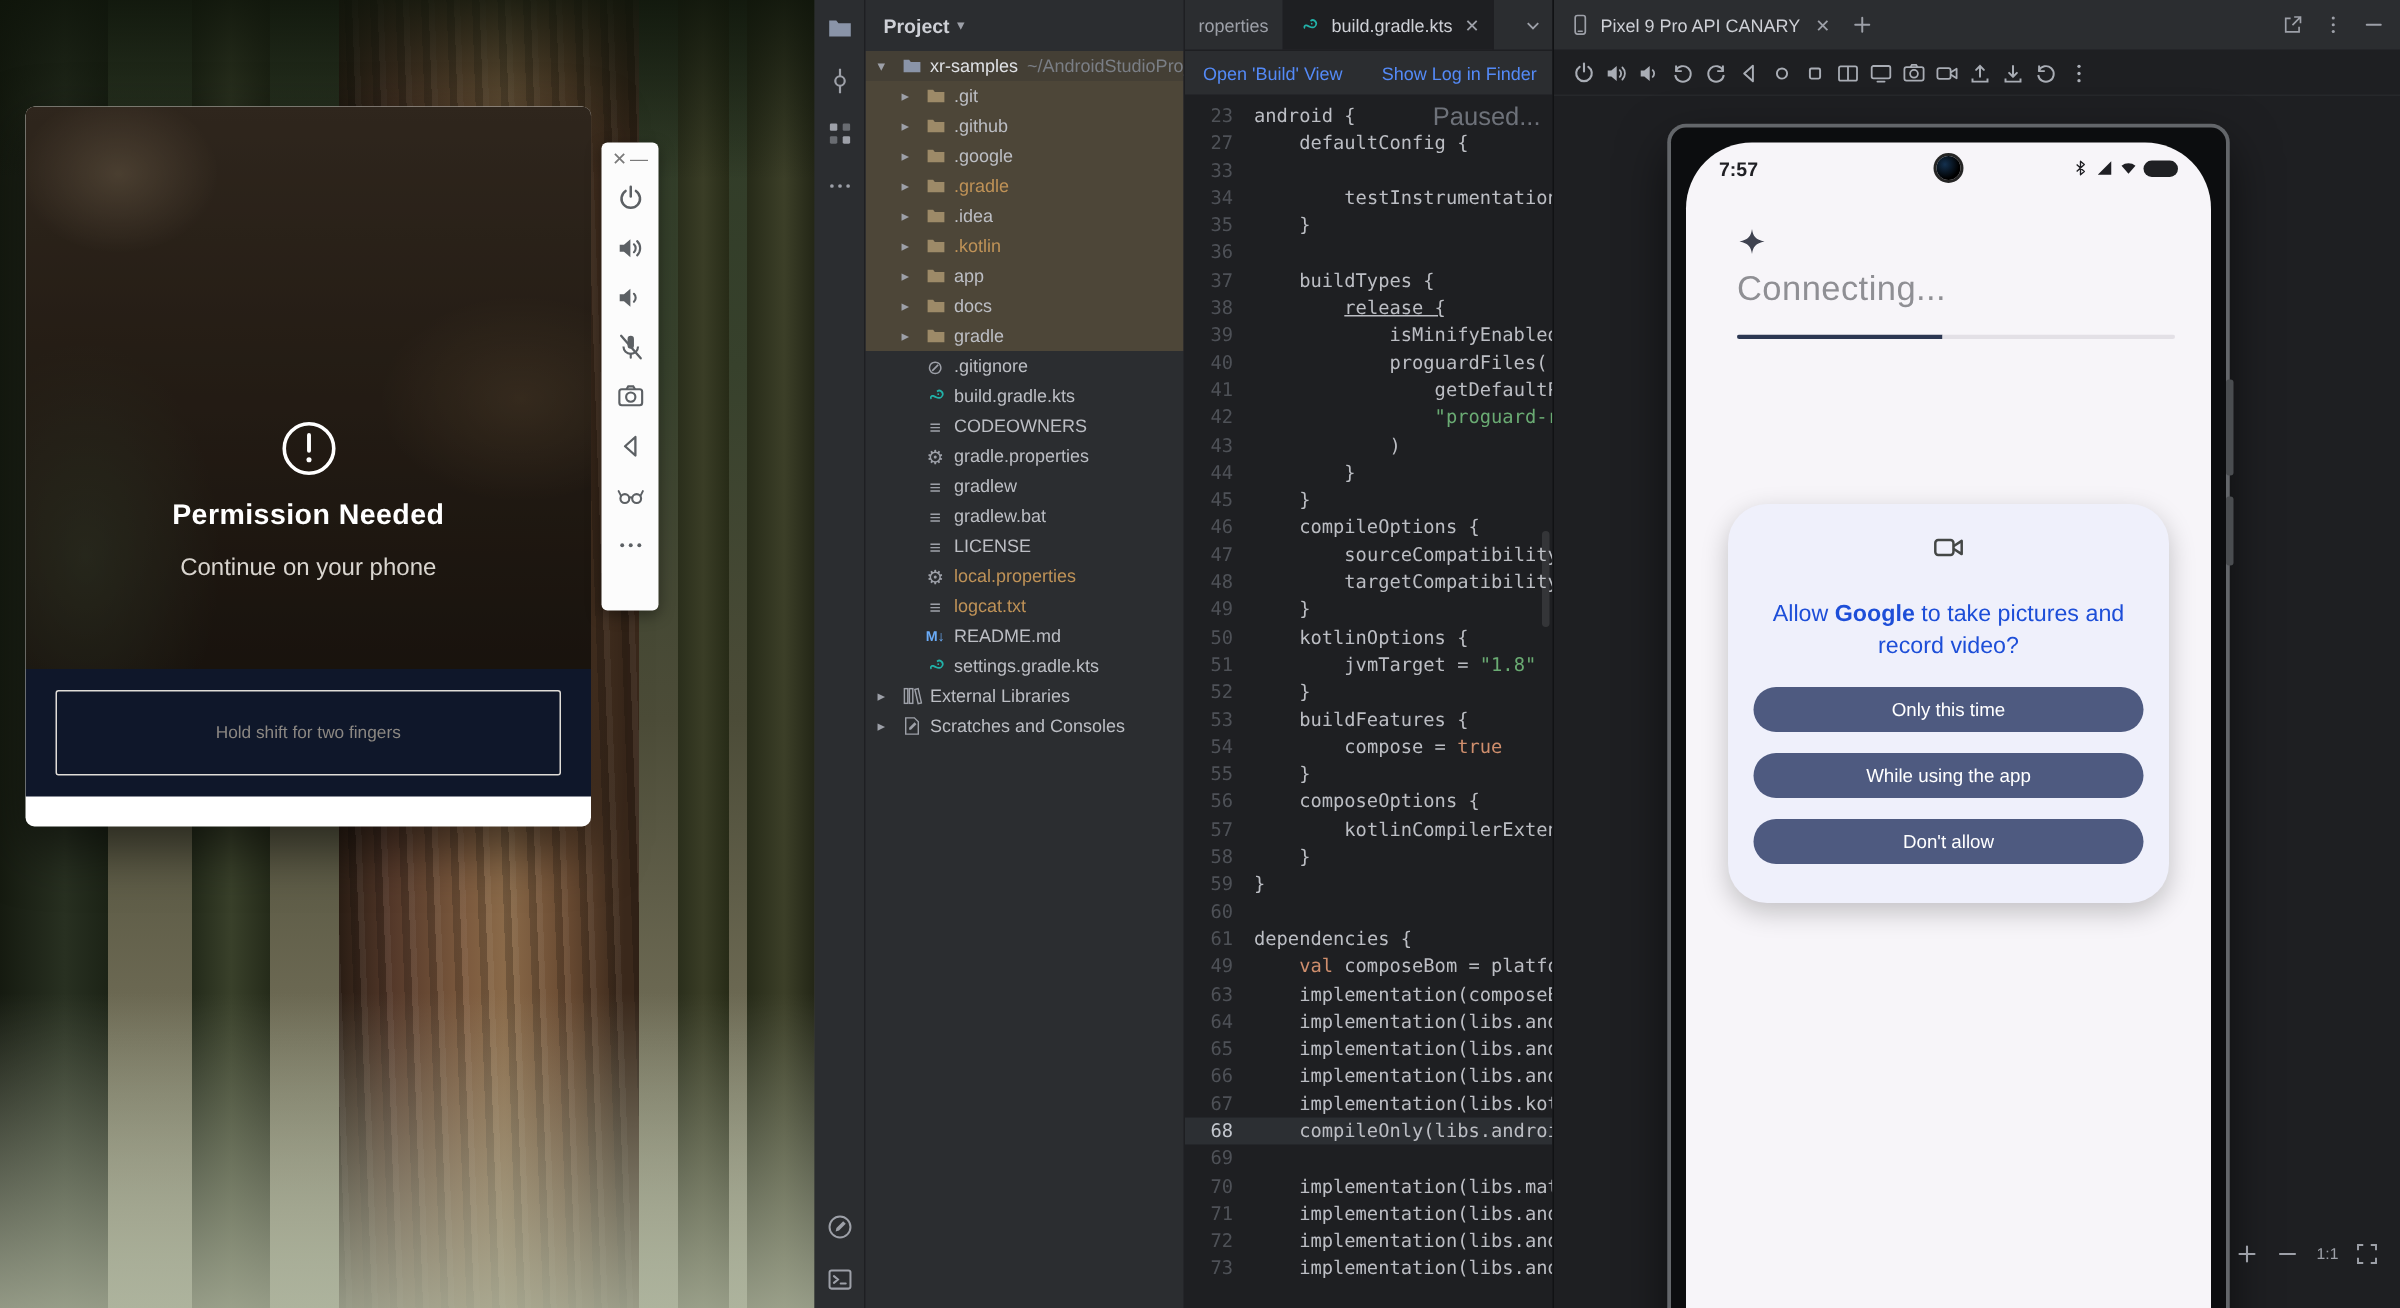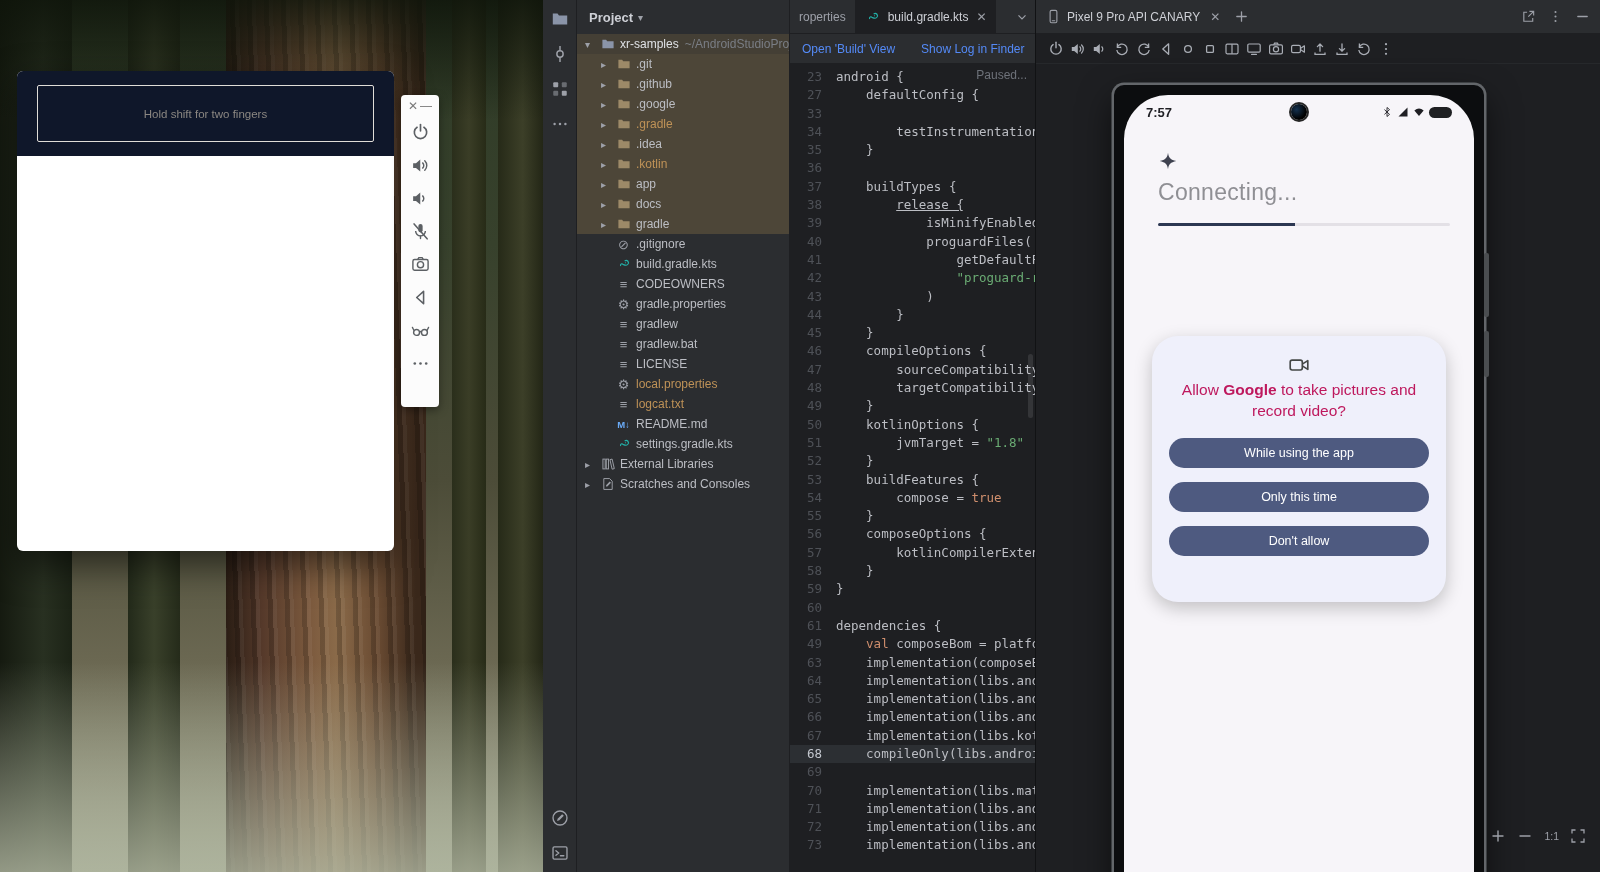--- a/index.html
+++ b/index.html
@@ -88,21 +88,21 @@
   .tab-extra { position:absolute; right:6px; top:0; bottom:0; display:flex; align-items:center; color:#9da0a8; }
   .notifbar { height:30px; background:#2b2d30; border-bottom:1px solid #1e1f22; display:flex; align-items:center; gap:26px; padding:0 12px; }
   .notifbar a { color:#548af7; font-size:12px; text-decoration:none; white-space:nowrap; }
   .codewrap { position:relative; height:808px; overflow:hidden; font-family:"DejaVu Sans Mono", monospace; font-size:12.5px; padding-top:4px; }
   .cl { display:flex; height:18.3px; line-height:18.3px; white-space:pre; }
   .cl.hl { background:rgba(120,128,140,.16); }
   .ln { flex:0 0 46px; text-align:right; padding-right:14px; color:#4e5157; }
   .cl.hl .ln { color:#c3c7ce; }
   .ct { color:#bcbec4; overflow:hidden; }
   .tok-p { color:#bcbec4; } .tok-k { color:#cf8e6d; } .tok-s { color:#6aab73; }
-  .paused { position:absolute; top:4px; right:8px; color:#6e727a; font-size:12px; font-family:"Liberation Sans",sans-serif; }
+  .paused { position:absolute; top:4px; right:8px; color:#6e727a; font-size:17px; font-family:"Liberation Sans",sans-serif; }
   .scroll-thumb { position:absolute; right:2px; top:290px; width:5px; height:64px; background:rgba(255,255,255,.10); border-radius:3px; }
 
   .devices { position:absolute; left:1035px; top:0; width:565px; height:872px; background:#1e1f22; border-left:1px solid #111214; }
   .dev-tabbar { height:34px; background:#2b2d30; border-bottom:1px solid #1e1f22; display:flex; align-items:center; padding:0 10px; position:relative; }
   .dev-tab { display:flex; align-items:center; gap:6px; color:#ced0d6; font-size:12px; }
   .dev-tab .icon { width:15px; height:15px; color:#9da0a8; }
   .dev-tab .closex { color:#9da0a8; margin-left:4px; font-size:12px; }
   .dev-plus { margin-left:14px; color:#9da0a8; width:15px; height:15px; }
   .dev-tab-extra { position:absolute; right:10px; display:flex; gap:12px; align-items:center; color:#9da0a8; }
   .dev-tab-extra .icon { width:15px; height:15px; }
@@ -126,21 +126,21 @@
   .punch { position:absolute; top:9px; left:50%; transform:translateX(-50%); width:16px; height:16px; border-radius:50%;
     background:radial-gradient(circle at 35% 35%, #14314f, #000 65%); box-shadow:0 0 0 2px rgba(0,0,0,.85); }
   .sparkle { position:absolute; left:34px; top:56px; width:20px; height:20px; }
   .connecting { position:absolute; left:34px; top:84px; font-size:23px; color:#8f8f94; letter-spacing:.3px; }
   .progress { position:absolute; left:34px; right:24px; top:128px; height:3px; display:flex; border-radius:2px; overflow:hidden; }
   .progress .done { width:47%; background:#2c3752; }
   .progress .rest { flex:1; background:#e3e0e6; }
   .pdialog { position:absolute; left:28px; top:241px; width:294px; height:266px; background:#eff0fb;
     border-radius:26px; box-shadow:0 6px 18px rgba(0,0,0,.22); text-align:center; }
   .pdialog .cam { width:26px; height:22px; margin:18px auto 0; color:#444746; }
-  .pmsg { margin:4px 22px 0; font-size:15.5px; color:#be185d; line-height:1.35; }
+  .pmsg { margin:24px 22px 0; font-size:15.5px; color:#1d4ed8; line-height:1.35; }
   .pbtns { margin-top:16px; display:flex; flex-direction:column; gap:14px; align-items:center; }
   .pill { width:260px; height:30px; border-radius:16px; background:#4e5a80; color:#fff; font-size:12.5px;
     display:flex; align-items:center; justify-content:center; }
   .navstrip { position:absolute; left:0; right:0; bottom:0; height:24px; background:#000; display:flex; align-items:flex-start; justify-content:center; }
   .homepill { margin-top:9px; width:86px; height:5px; border-radius:2.5px; background:#fff; }
 </style>
 </head>
 <body>
 
 <div class="stage">
@@ -149,20 +149,33 @@
     <div class="trunk trunk-left"></div>
     <div class="trunk trunk-2"></div>
     <div class="trunk trunk-main"></div>
     <div class="trunk trunk-3"></div>
     <div class="trunk trunk-4"></div>
     <div class="canopy"></div>
     <div class="fog"></div>
   </div>
 
   <div class="emu-win">
+    <div class="emu-screen">
+      <div class="perm-wrap">
+        <div class="perm-icon icon">
+          <svg viewBox="0 0 40 40">
+              <circle cx="20" cy="20" r="16.5" fill="none" stroke="#fff" stroke-width="2.4"></circle>
+              <path d="M20 11v10.5" stroke="#fff" stroke-width="2.6" stroke-linecap="round"></path>
+              <circle cx="20" cy="27.5" r="1.7" fill="#fff"></circle>
+            </svg>
+        </div>
+        <div class="perm-title">Permission Needed</div>
+        <div class="perm-sub">Continue on your phone</div>
+      </div>
+    </div>
     <div class="emu-hint">
       <div class="emu-hint-box">Hold shift for two fingers</div>
     </div>
   </div>
 
   <div class="emu-toolbar">
     <div class="emu-toolbar-head">
       <span>✕</span>
       <span>—</span>
     </div>
@@ -709,22 +722,22 @@
           <div class="cam icon">
             <svg viewBox="0 0 16 16">
                 <rect x="1.6" y="4.4" width="8.8" height="7.2" rx="1.4" fill="none" stroke="currentColor" stroke-width="1.2"></rect>
                 <path d="M10.4 7.4l4-2.6v6.4l-4-2.6" fill="none" stroke="currentColor" stroke-width="1.2" stroke-linejoin="round"></path>
               </svg>
           </div>
           <div class="pmsg">
             <span>Allow </span><b>Google</b><span> to take pictures and record video?</span>
           </div>
           <div class="pbtns">
+            <div class="pill">Only this time</div>
             <div class="pill">While using the app</div>
-            <div class="pill">Only this time</div>
             <div class="pill">Don't allow</div>
           </div>
         </div>
         <div class="navstrip">
           <div class="homepill"></div>
         </div>
       </div>
     </div>
 
     <div class="zoom-stack">

